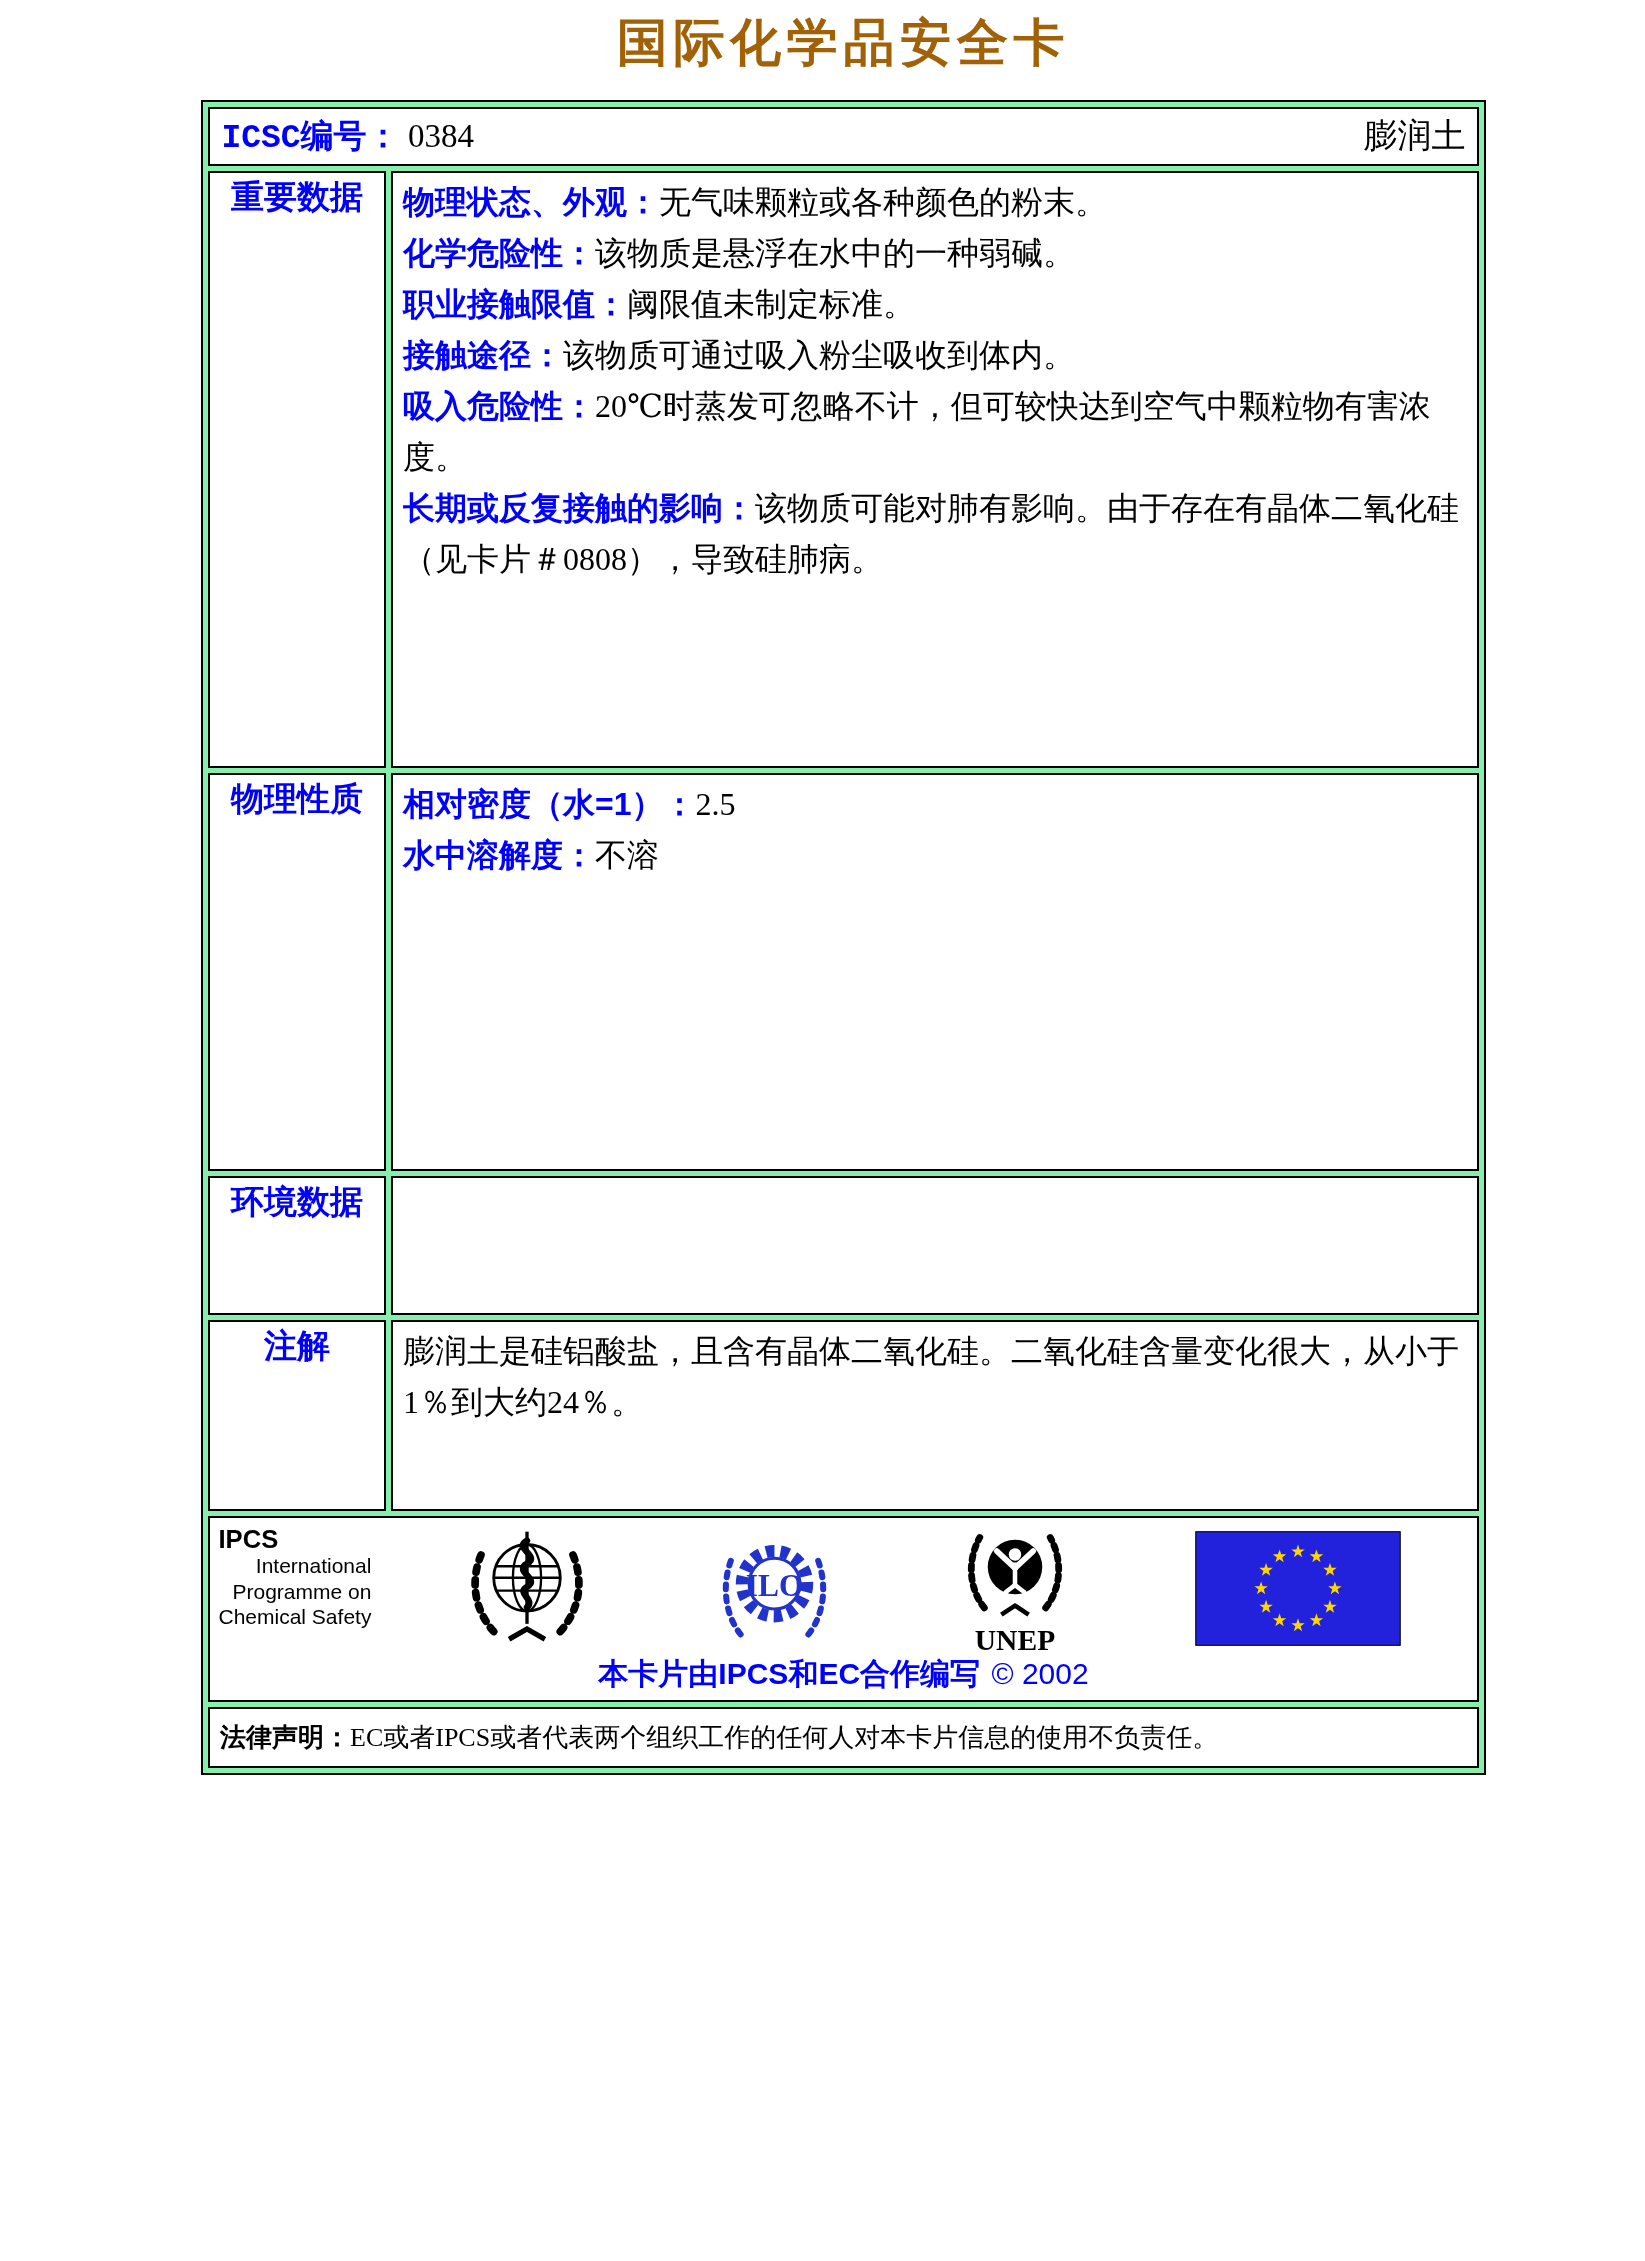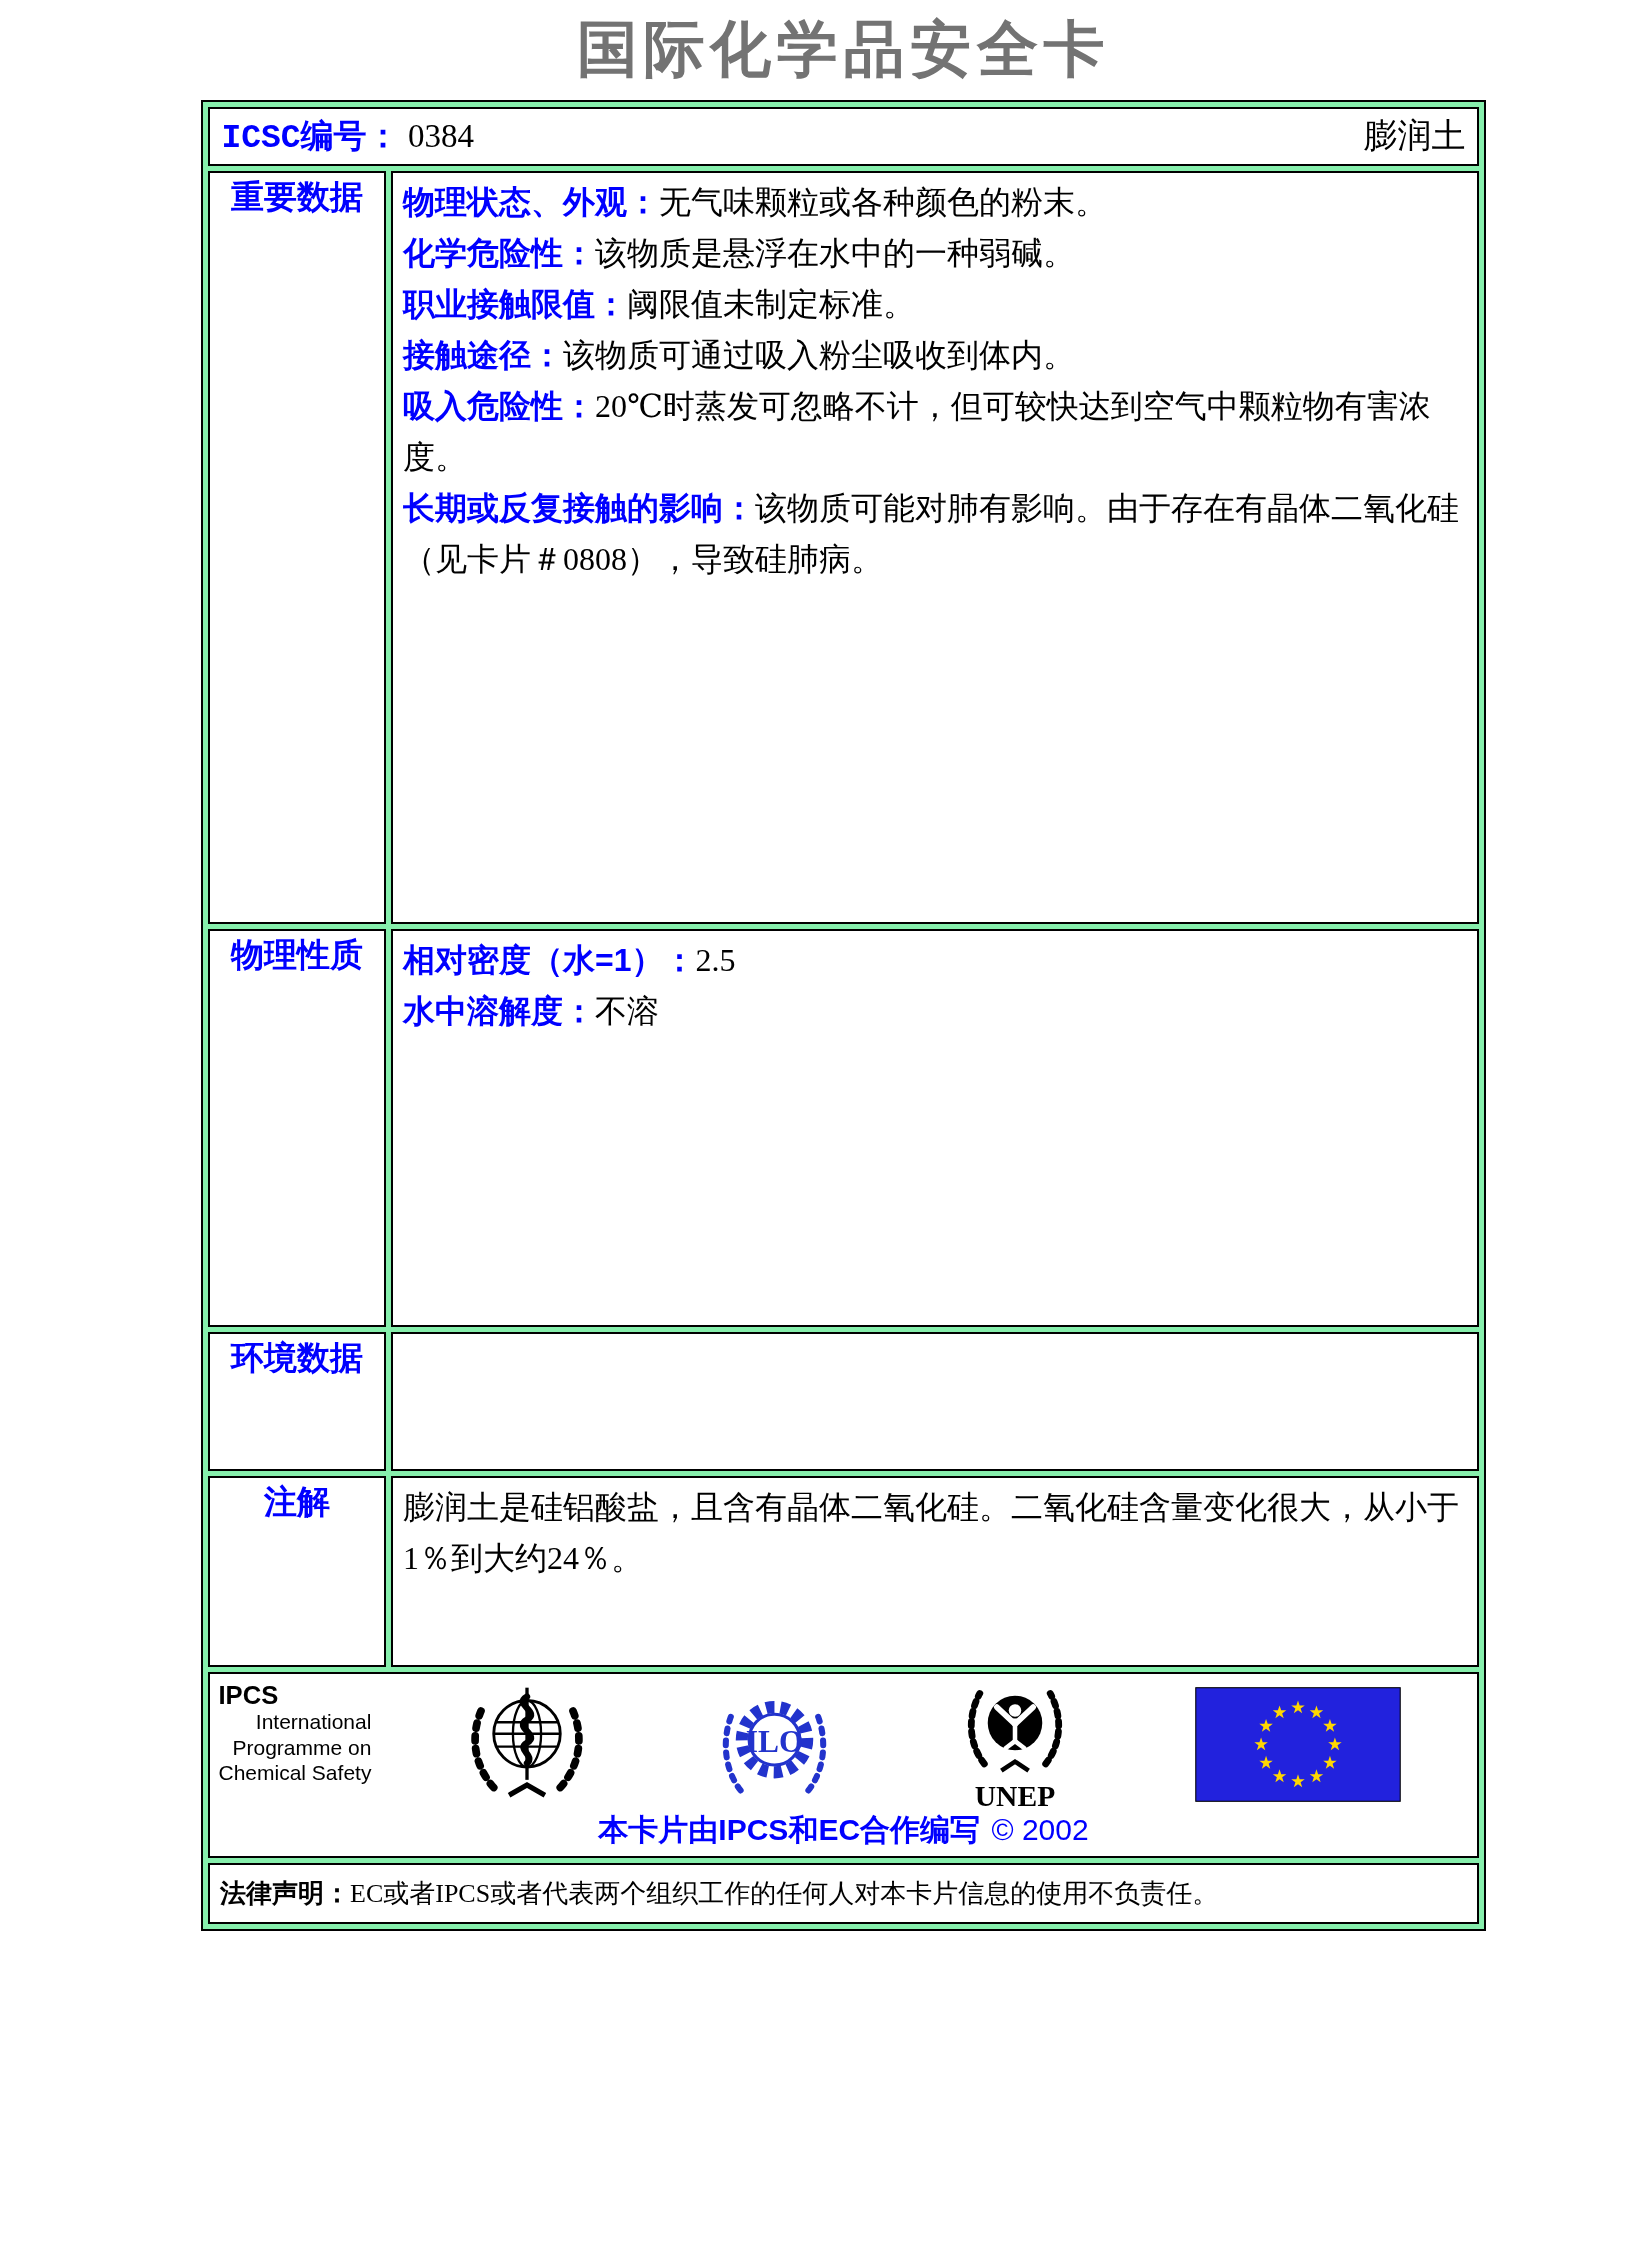--- a/index.html
+++ b/index.html
@@ -8,22 +8,22 @@
     width: 1645px; height: 2261px;
     background: #ffffff;
     position: relative;
     font-family: "Liberation Serif", "DejaVu Serif", serif;
     color: #000;
   }
   .doc-title {
     position: absolute; top: 8.5px; left: 201px; width: 1285px;
     text-align: center;
     font-family: "Liberation Sans", "DejaVu Sans", sans-serif;
-    font-weight: bold; font-size: 61px; letter-spacing: 5.7px;
-    color: #737373; margin: 0;
+    font-weight: bold; font-size: 51px; letter-spacing: 5.7px;
+    color: #a16207; margin: 0;
   }
   .card {
     position: absolute; left: 201px; top: 100px; width: 1285px;
     border: 2.8px solid #000; background: #86efac;
   }
   table.grid {
     width: 100%;
     border-collapse: separate; border-spacing: 5px;
   }
   table.grid td {
@@ -47,21 +47,21 @@
     padding: 2.8px;
   }
   td.content-cell { padding: 4.3px 10px; font-size: 32px; line-height: 51px; }
   .item { margin: 0; }
   .k {
     font-family: "Liberation Sans", "DejaVu Sans", sans-serif;
     font-weight: bold; color: #0000FF;
   }
   .v { color: #000; }
 
-  td.row-important  { height: 753px; }
+  td.row-important  { height: 597px; }
   td.row-physical   { height: 398px; }
   td.row-env        { height: 139px; }
   td.row-notes      { height: 191px; margin-top: 48px; }
   td.row-additional { height: 114px; }
 
   td.footer-cell { height: 186px; padding: 0; position: relative; }
   .ipcs-block {
     position: absolute; left: 8.5px; top: 7.1px;
     font-family: "Liberation Sans", "DejaVu Sans", sans-serif;
   }

